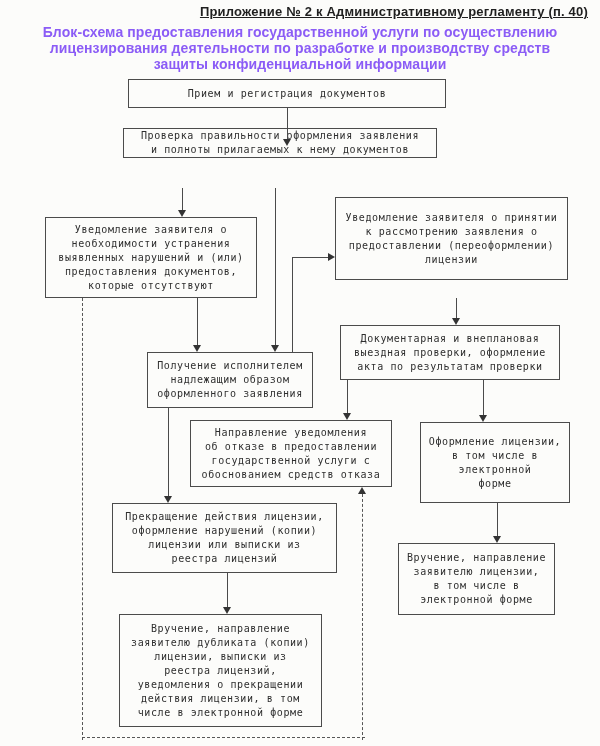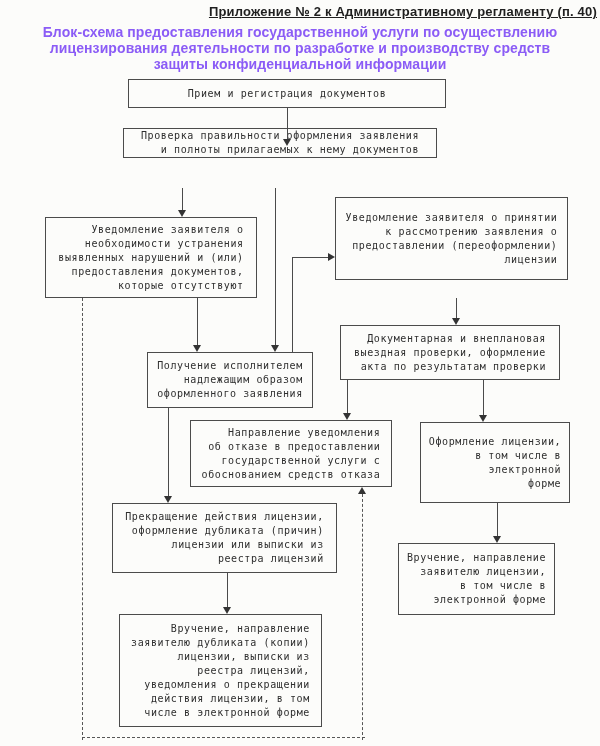--- a/index.html
+++ b/index.html
@@ -2,35 +2,35 @@
 <html><head>
 <meta charset="utf-8">
 <style>
   html,body{margin:0;padding:0;background:#ffffff;}
   .canvas{
     position:relative;width:600px;height:746px;overflow:hidden;
     background:#fcfcfa;
     font-family:"Liberation Sans",sans-serif;
   }
   .annex{
-    position:absolute;top:4px;right:3px;
+    position:absolute;top:4px;right:12px;
     font-size:13px;font-weight:bold;color:#1f1f1f;
     text-decoration:underline;letter-spacing:0.2px;
     white-space:nowrap;
   }
   .doc-title{
     position:absolute;top:24px;left:0;width:600px;
     text-align:center;font-size:14px;font-weight:bold;line-height:16px;
     color:#8b5cf6;white-space:pre-line;letter-spacing:0.1px;
   }
   .node{
     position:absolute;box-sizing:border-box;
     border:1px solid #4b4b4b;background:#fcfcfa;
     display:flex;align-items:center;justify-content:center;
-    text-align:right;
+    text-align:center;
     font-family:"DejaVu Sans Mono","Liberation Mono",monospace;
     font-size:10px;line-height:14px;letter-spacing:0.6px;color:#2e2e2e;
     white-space:pre-line;padding:2px 3px;
   }
   .vline{position:absolute;width:0;border-left:1px solid #4a4a4a;}
   .hline{position:absolute;height:0;border-top:1px solid #4a4a4a;}
   .dash{border-left-style:dashed;border-top-style:dashed;border-left-color:#565656;border-top-color:#565656;}
   .arr{position:absolute;width:0;height:0;}
   .arr.down{border-left:4px solid transparent;border-right:4px solid transparent;border-top:7px solid #333;}
   .arr.up{border-left:4px solid transparent;border-right:4px solid transparent;border-bottom:7px solid #333;}
@@ -74,21 +74,21 @@
 об отказе в предоставлении
 государственной услуги с
 обоснованием средств отказа</div>
 
   <div class="node" style="left:420px;top:422px;width:150px;height:81px">Оформление лицензии,
 в том числе в
 электронной
 форме</div>
 
   <div class="node" style="left:112px;top:503px;width:225px;height:70px">Прекращение действия лицензии,
-оформление дубликата (причин)
+оформление нарушений (копии)
 лицензии или выписки из
 реестра лицензий</div>
 
   <div class="node" style="left:398px;top:543px;width:157px;height:72px">Вручение, направление
 заявителю лицензии,
 в том числе в
 электронной форме</div>
 
   <div class="node" style="left:119px;top:614px;width:203px;height:113px">Вручение, направление
 заявителю дубликата (копии)

